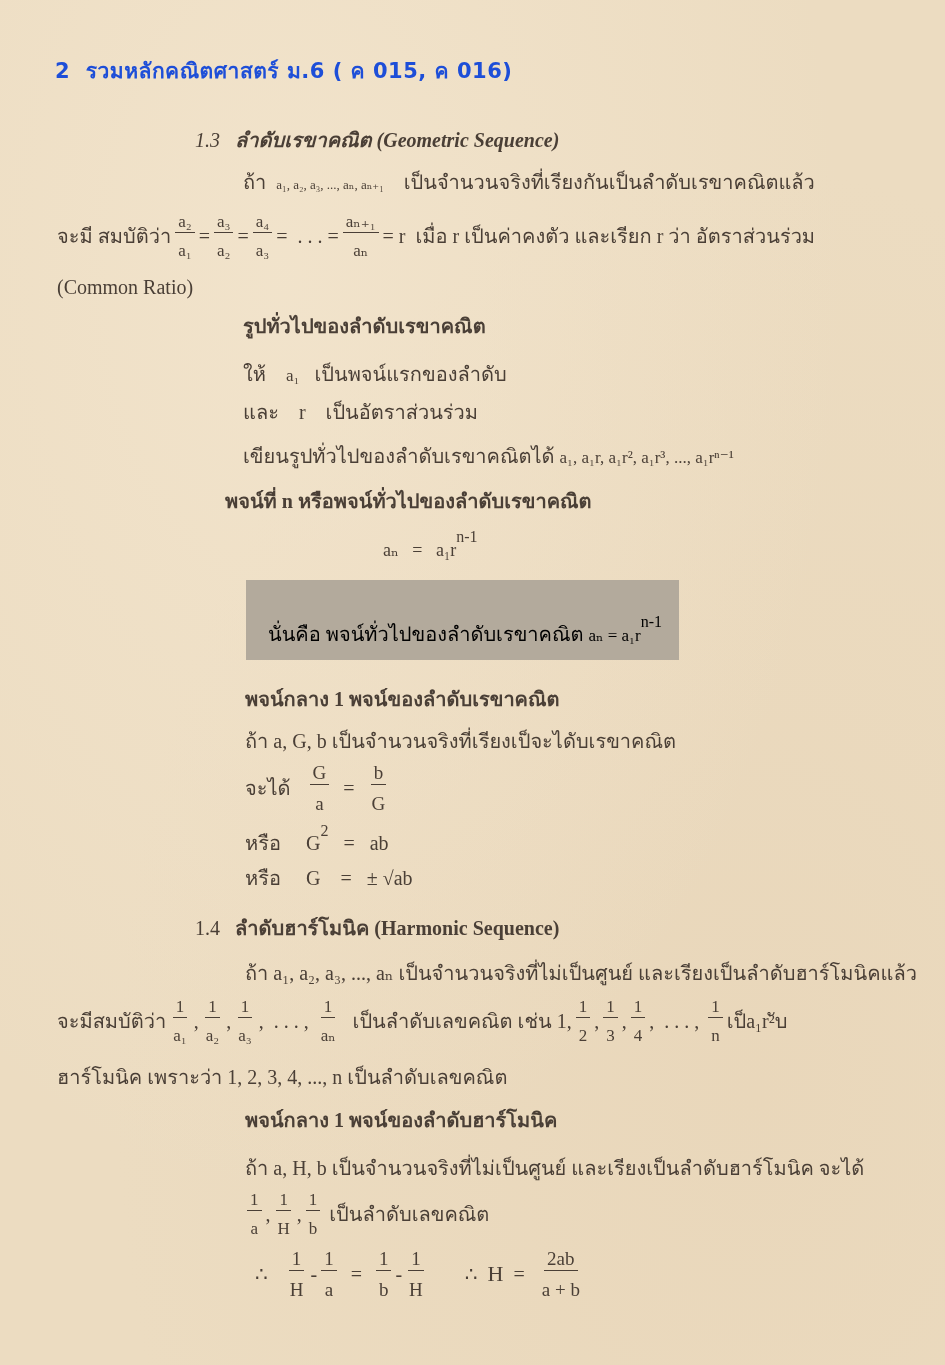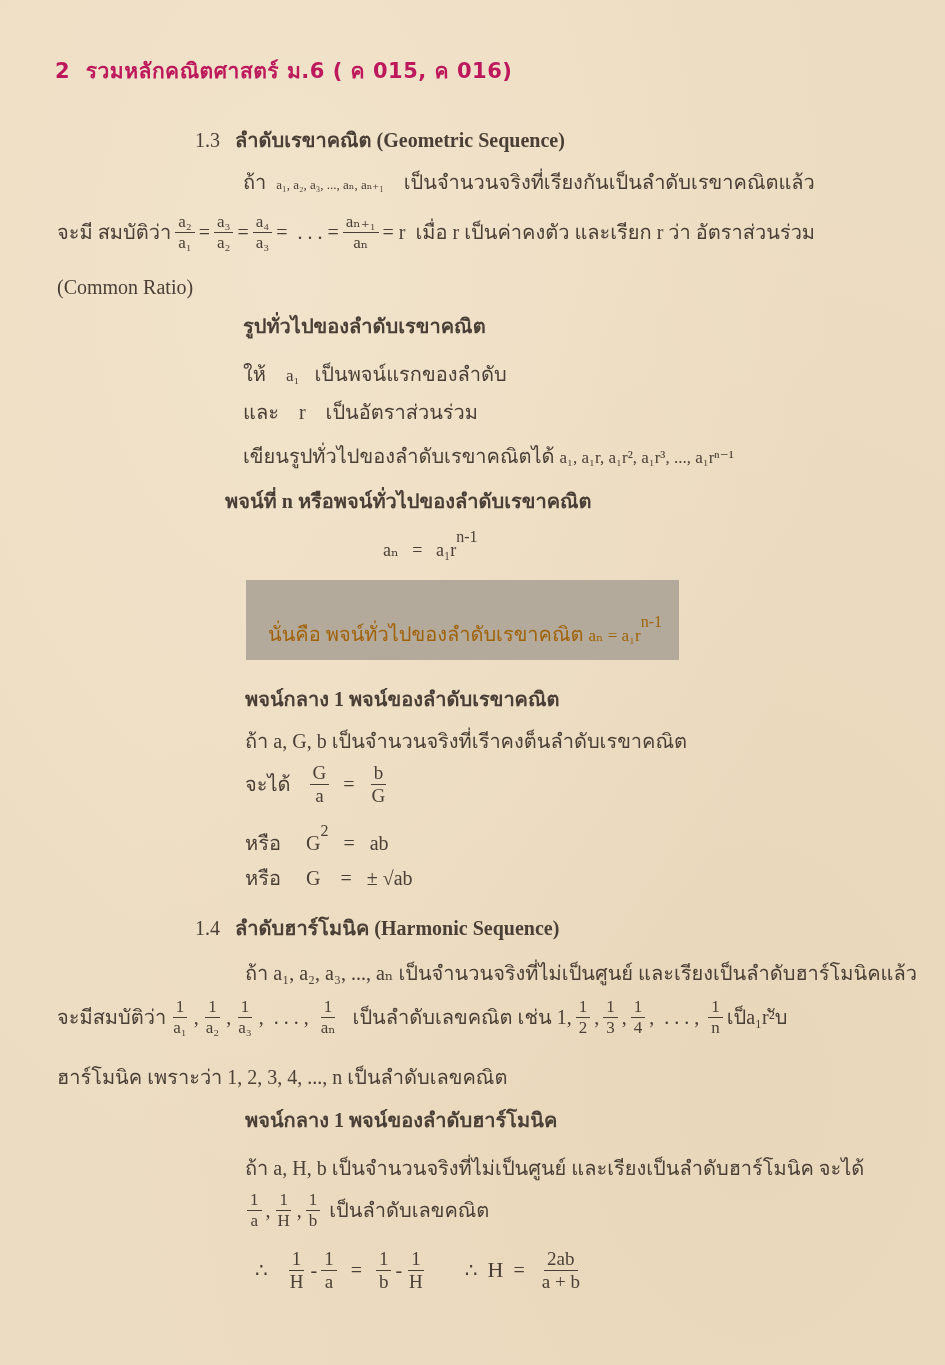--- a/index.html
+++ b/index.html
@@ -6,45 +6,45 @@
   body {
     width:945px; height:1365px; overflow:hidden;
     background:#ecdcc1;
     background-image: radial-gradient(ellipse at 30% 20%, rgba(245,232,210,0.6), rgba(236,220,193,0) 60%),
                       radial-gradient(ellipse at 80% 80%, rgba(230,210,180,0.5), rgba(236,220,193,0) 60%);
     color:#4a3f36;
     font-family: "Liberation Serif", "DejaVu Serif", serif;
     position:relative;
   }
   .abs { position:absolute; white-space:nowrap; }
-  .hdr { font-family:"DejaVu Sans", "Liberation Sans", sans-serif; font-weight:bold; font-size:21px; color:#be185d; letter-spacing:0.5px; }
+  .hdr { font-family:"DejaVu Sans", "Liberation Sans", sans-serif; font-weight:bold; font-size:21px; color:#1d4ed8; letter-spacing:0.5px; }
   .txt { font-size:20px; }
   .sec { font-size:20px; }
   .bold { font-weight:bold; }
   .m { font-family:"Liberation Serif", "DejaVu Serif", serif; }
   sup { font-size:16px; vertical-align:14px; }
-  .frac { display:inline-flex; flex-direction:column; align-items:center; vertical-align:middle; margin:0 4px; font-size:17px; line-height:1.15; }
+  .frac { display:inline-flex; flex-direction:column; align-items:center; vertical-align:middle; margin:0 4px; font-size:17px; line-height:1.15;gap:8px; }
   .frac .num { padding:0 3px; border-bottom:1px solid #4a3f36; }
   .frac .den { padding:0 3px; }
   .frac.big { font-size:19px; }
   .shade {
     position:absolute; left:246px; top:580px; width:433px; height:80px;
     background:#b3aa9c;
   }
-  .shade-text { position:absolute; left:268px; top:613px; font-size:20px; color:#a16207; }
+  .shade-text { position:absolute; left:268px; top:613px; font-size:20px; color:#000000; }
 </style>
 </head>
 <body>
 
 <div class="abs hdr" style="left:55px;top:54px;">
   <span>2</span>&nbsp;
   <span>รวมหลักคณิตศาสตร์ ม.6 ( ค 015, ค 016)</span>
 </div>
 
-<div class="abs sec" style="left:195px;top:124px;">
+<div class="abs sec" style="left:195px;top:124px;font-style:italic;">
   <span>1.3</span>&nbsp;&nbsp;
   <span class="bold">ลำดับเรขาคณิต (Geometric Sequence)</span>
 </div>
 
 <div class="abs txt" style="left:243px;top:166px;">
   <span>ถ้า</span>&nbsp;
   <span class="m" style="font-size:13px">a₁, a₂, a₃, ..., aₙ, aₙ₊₁</span>&nbsp;&nbsp;&nbsp;
   <span>เป็นจำนวนจริงที่เรียงกันเป็นลำดับเรขาคณิตแล้ว</span>
 </div>
 
@@ -103,21 +103,21 @@
   <span>a₁r</span><sup>n-1</sup>
 </div>
 
 <div class="shade"></div>
 <div class="shade-text abs">
   <span>นั่นคือ พจน์ทั่วไปของลำดับเรขาคณิต</span>
   <span class="m" style="font-size:17px">aₙ = a₁r</span><sup>n-1</sup>
 </div>
 
 <div class="abs txt bold" style="left:245px;top:683px;font-family:Liberation Serif, serif;">พจน์กลาง 1 พจน์ของลำดับเรขาคณิต</div>
-<div class="abs txt" style="left:245px;top:725px;">ถ้า a, G, b เป็นจำนวนจริงที่เรีาคงต็นลำดับเรขาคณิต</div>
+<div class="abs txt" style="left:245px;top:725px;">ถ้า a, G, b เป็นจำนวนจริงที่เรียงเป็จะไดับเรขาคณิต</div>
 
 <div class="abs txt" style="left:245px;top:762px;display:flex;align-items:center;">
   <span>จะได้</span>&nbsp;&nbsp;&nbsp;
   <span class="frac big">
       <span class="num">G</span>
       <span class="den">a</span>
     </span>
   &nbsp;&nbsp;=&nbsp;&nbsp;
   <span class="frac big">
       <span class="num">b</span>

